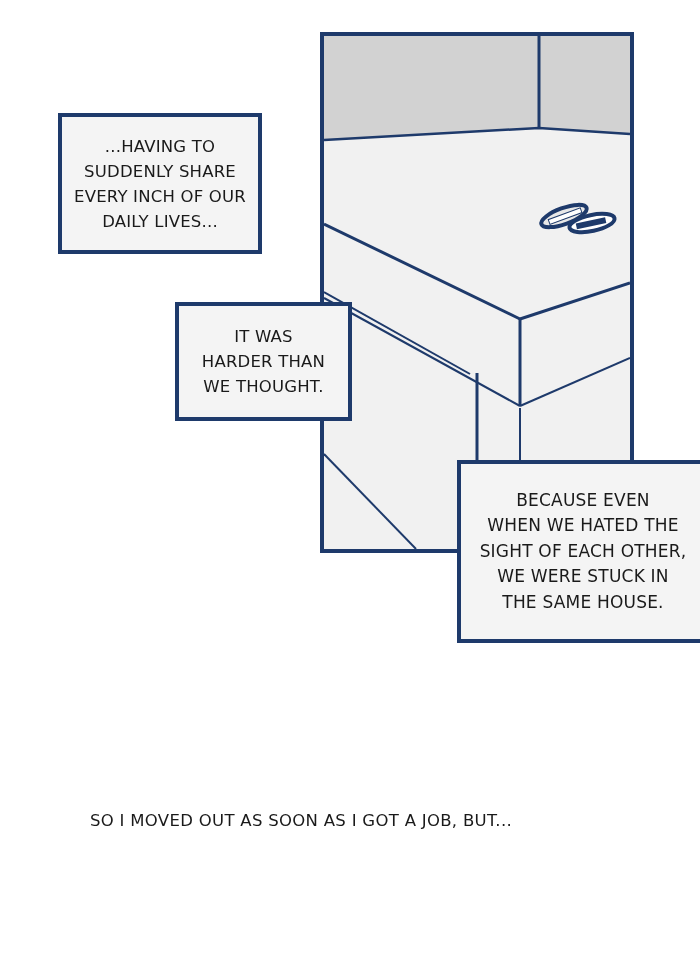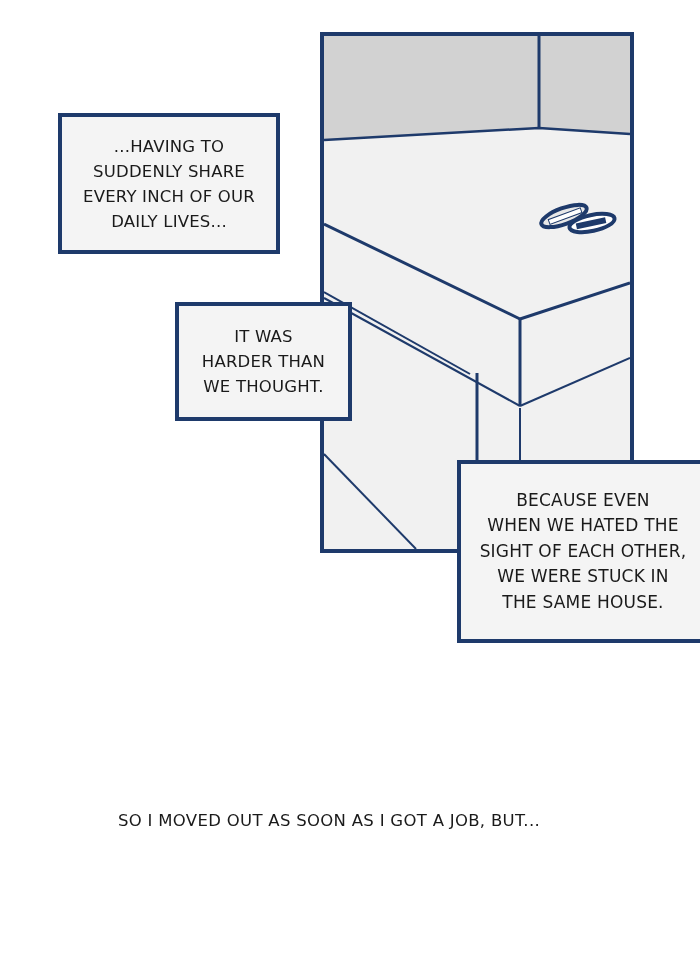--- a/index.html
+++ b/index.html
@@ -11,26 +11,26 @@
     position:absolute; left:320px; top:32px; width:306px; height:513px;
     border:4px solid #1e3a6b; background:#f1f1f1; overflow:hidden;
   }
   .panel svg { position:absolute; left:0; top:0; }
   .caption {
     position:absolute; background:#f4f4f4; border:4px solid #1e3a6b;
     display:flex; align-items:center; justify-content:center; text-align:center;
     color:#1a1a1a; font-family:"DejaVu Sans", sans-serif; font-size:16.5px; line-height:25px;
     letter-spacing:0.2px; white-space:pre-line; box-sizing:border-box;
   }
-  #cap1 { left:58px; top:113px; width:222px; height:141px; }
+  #cap1 { left:58px; top:113px; width:204px; height:141px; }
   #cap2 { left:175px; top:302px; width:177px; height:119px; }
   #cap3 { left:437px; top:460px; width:252px; height:183px; font-size:17px; line-height:25.5px;margin-left:20px; }
   .narration {
     position:absolute; left:0; width:700px; top:811px; text-align:left;
-    padding-left:118px; box-sizing:border-box;
+    padding-left:90px; box-sizing:border-box;
     font-family:"DejaVu Sans", sans-serif; font-size:16.5px; color:#1a1a1a; letter-spacing:0.3px;
   }
 </style>
 </head>
 <body>
 
 <div class="panel">
   <svg width="306" height="513" viewBox="0 0 306 513">
 
     <polygon points="0,0 306,0 306,98 214,92 0,104" fill="#d2d2d2"></polygon>

